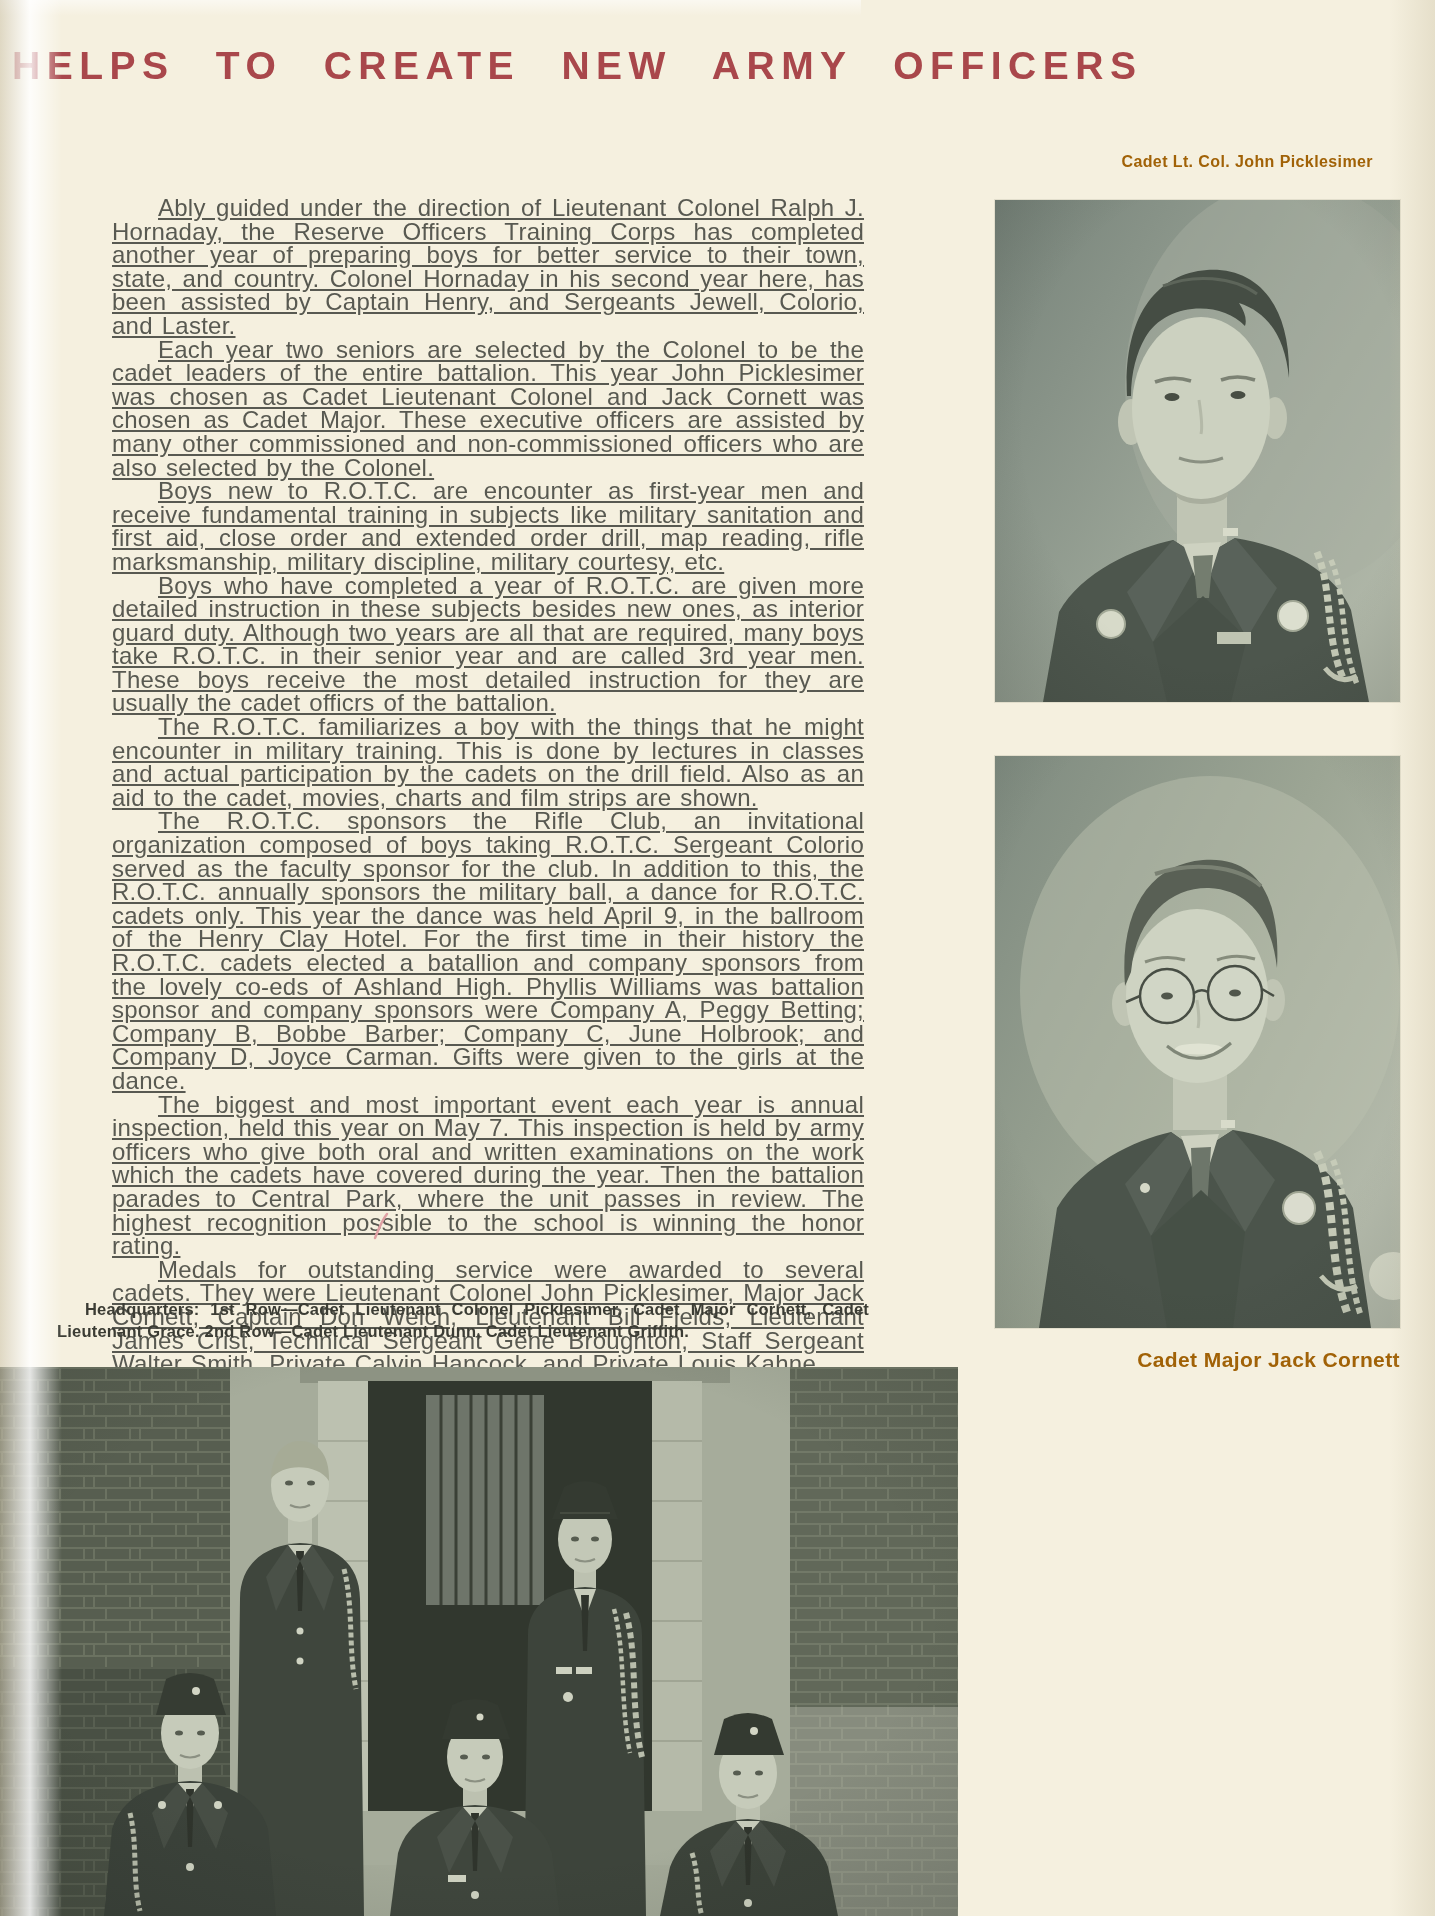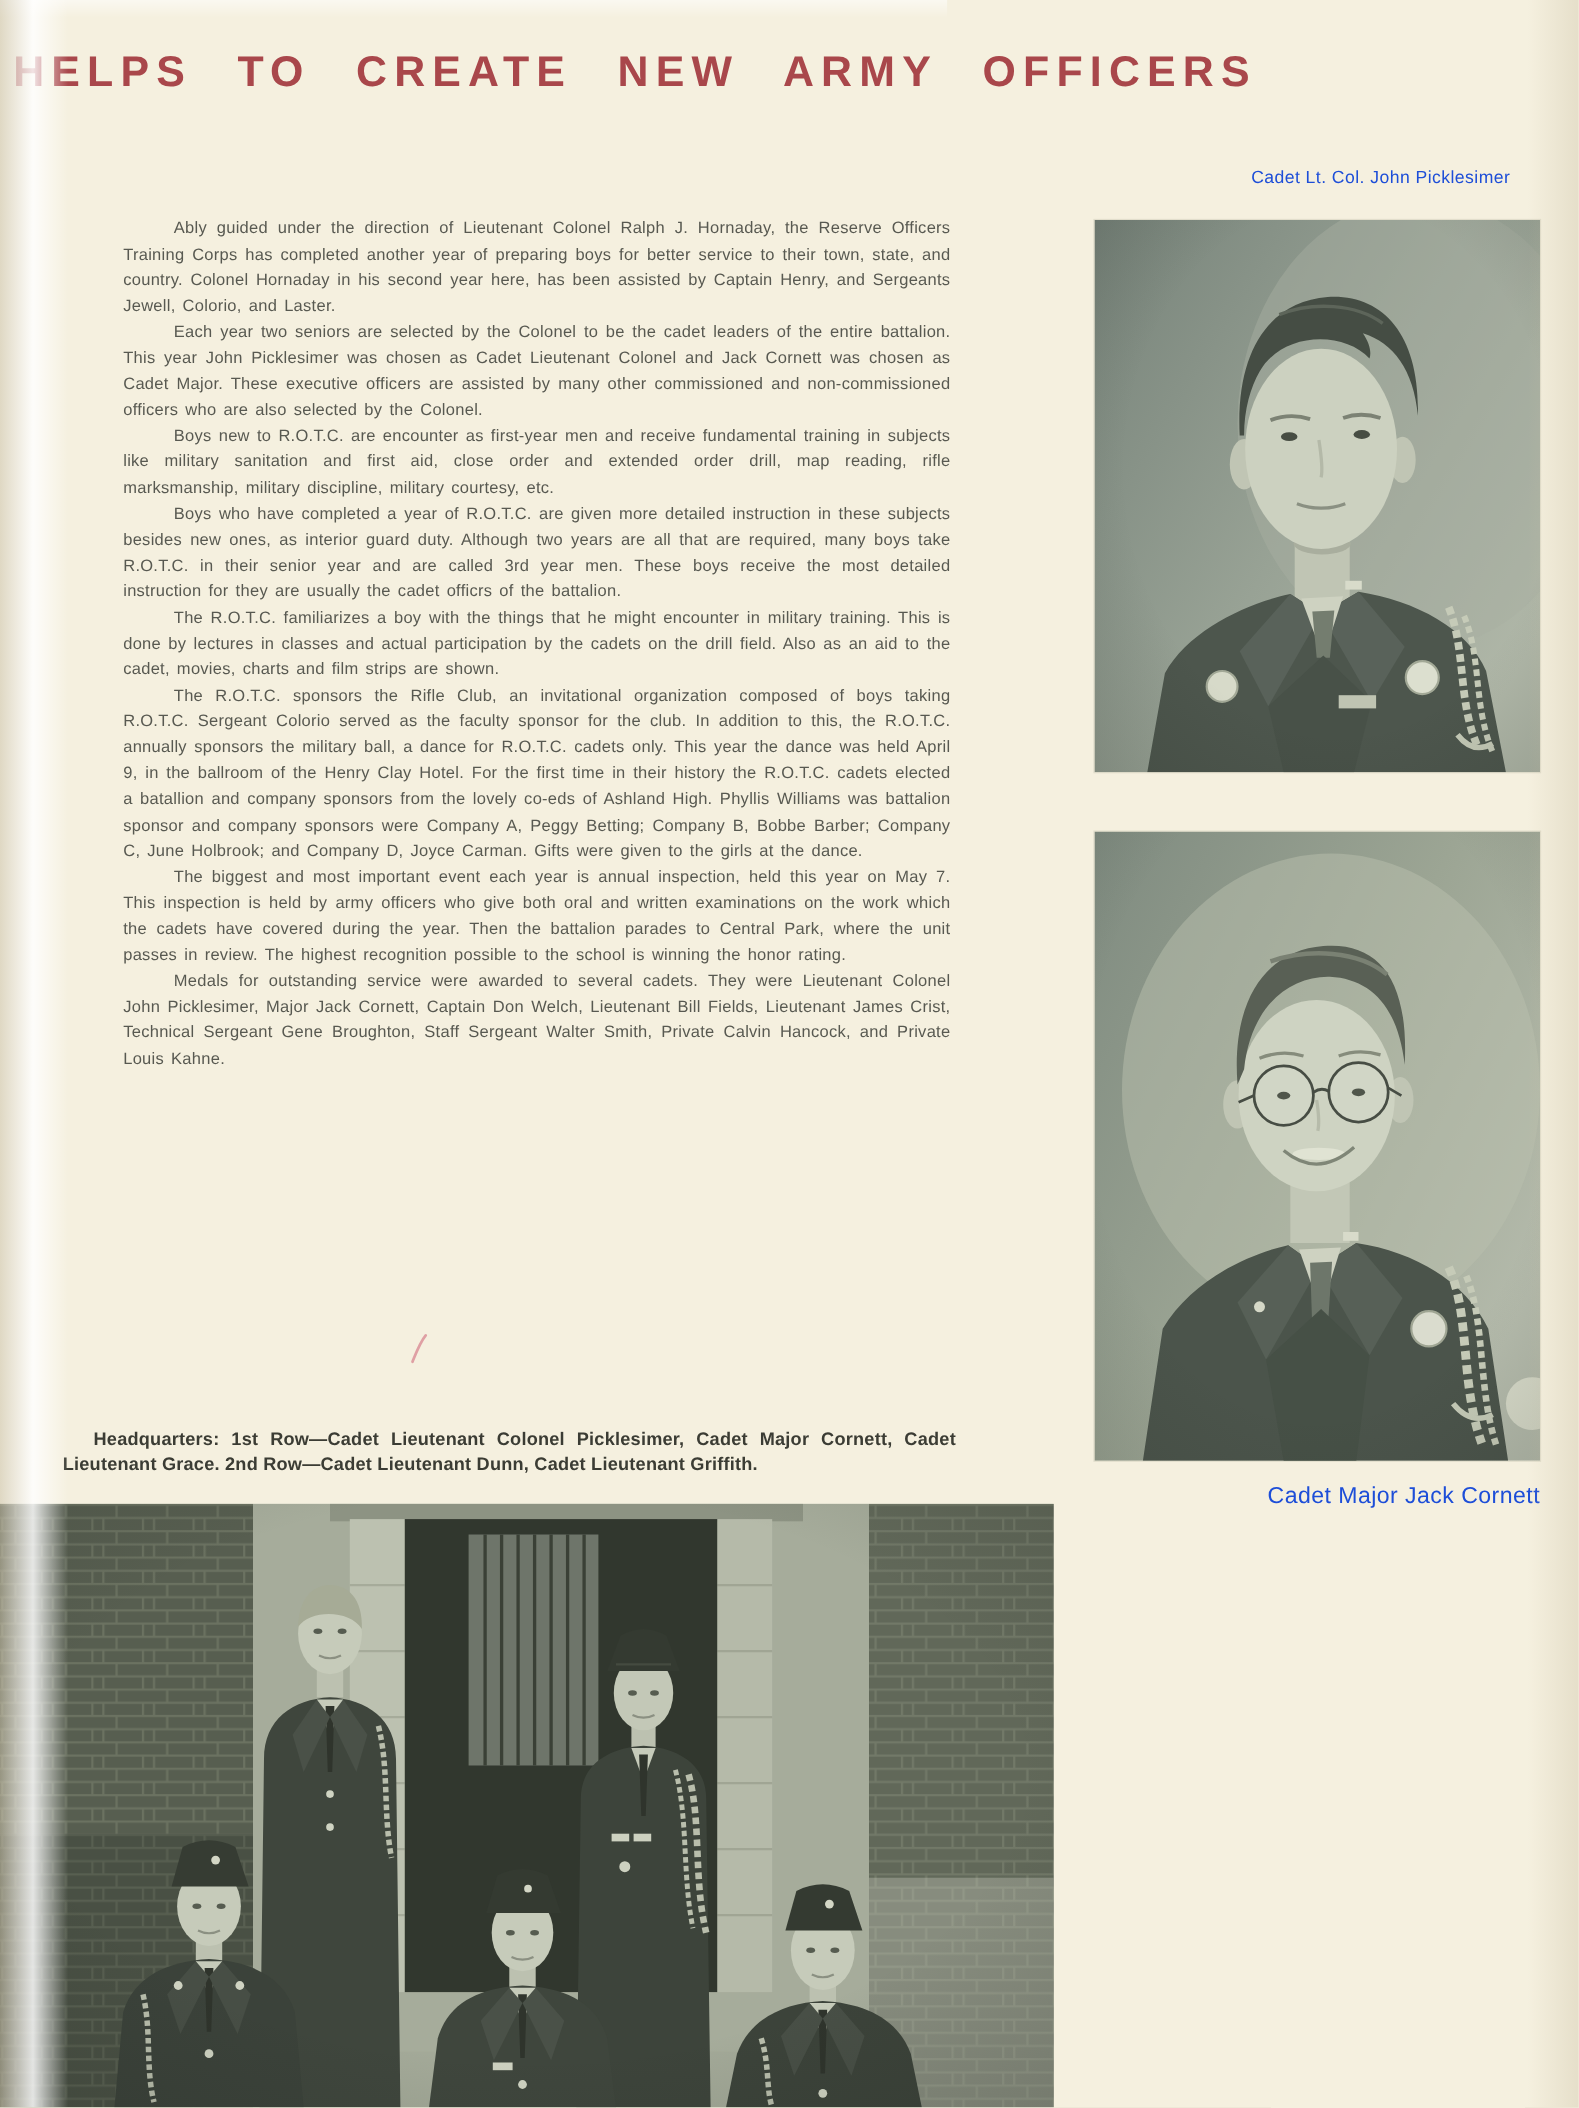--- a/index.html
+++ b/index.html
@@ -17,26 +17,26 @@
     background:linear-gradient(180deg, rgba(255,255,255,0.55), rgba(255,255,255,0)); }
 
   .headline{
     position:absolute; left:12px; top:44px; margin:0; white-space:nowrap;
     font-size:39px; font-weight:bold; letter-spacing:6.5px; word-spacing:24px;
     color:#a9474b;
   }
 
   .article{
     position:absolute; left:112px; top:196px; width:752px;
-    font-size:15px; line-height:23.6px; text-align:justify;
-    color:#585951; letter-spacing:0.25px; word-spacing:2px;
+    font-size:24px; line-height:23.6px; text-align:justify;
+    color:#585951; letter-spacing:0.25px; word-spacing:2px;text-decoration:underline;
   }
   .article p{ margin:0; text-indent:46px; }
 
-  .caption{ font-weight:normal; color:#1d4ed8; letter-spacing:0.4px; }
+  .caption{ font-weight:bold; color:#a16207; letter-spacing:0.4px; }
   .caption-top{ position:absolute; left:995px; top:153px; width:378px; text-align:right; font-size:16px; }
   .caption-bottom{ position:absolute; left:995px; top:1348px; width:405px; text-align:right; font-size:21px; }
 
   .photo{ position:absolute; box-shadow:0 0 0 1px rgba(120,120,100,0.15); }
   .photo svg{ display:block; }
   .photo-top{ left:995px; top:200px; width:405px; height:502px; }
   .photo-bottom{ left:995px; top:756px; width:405px; height:572px; }
   .group-photo{ position:absolute; left:0px; top:1367px; width:958px; height:549px; }
   .group-photo svg{ display:block; }
 

